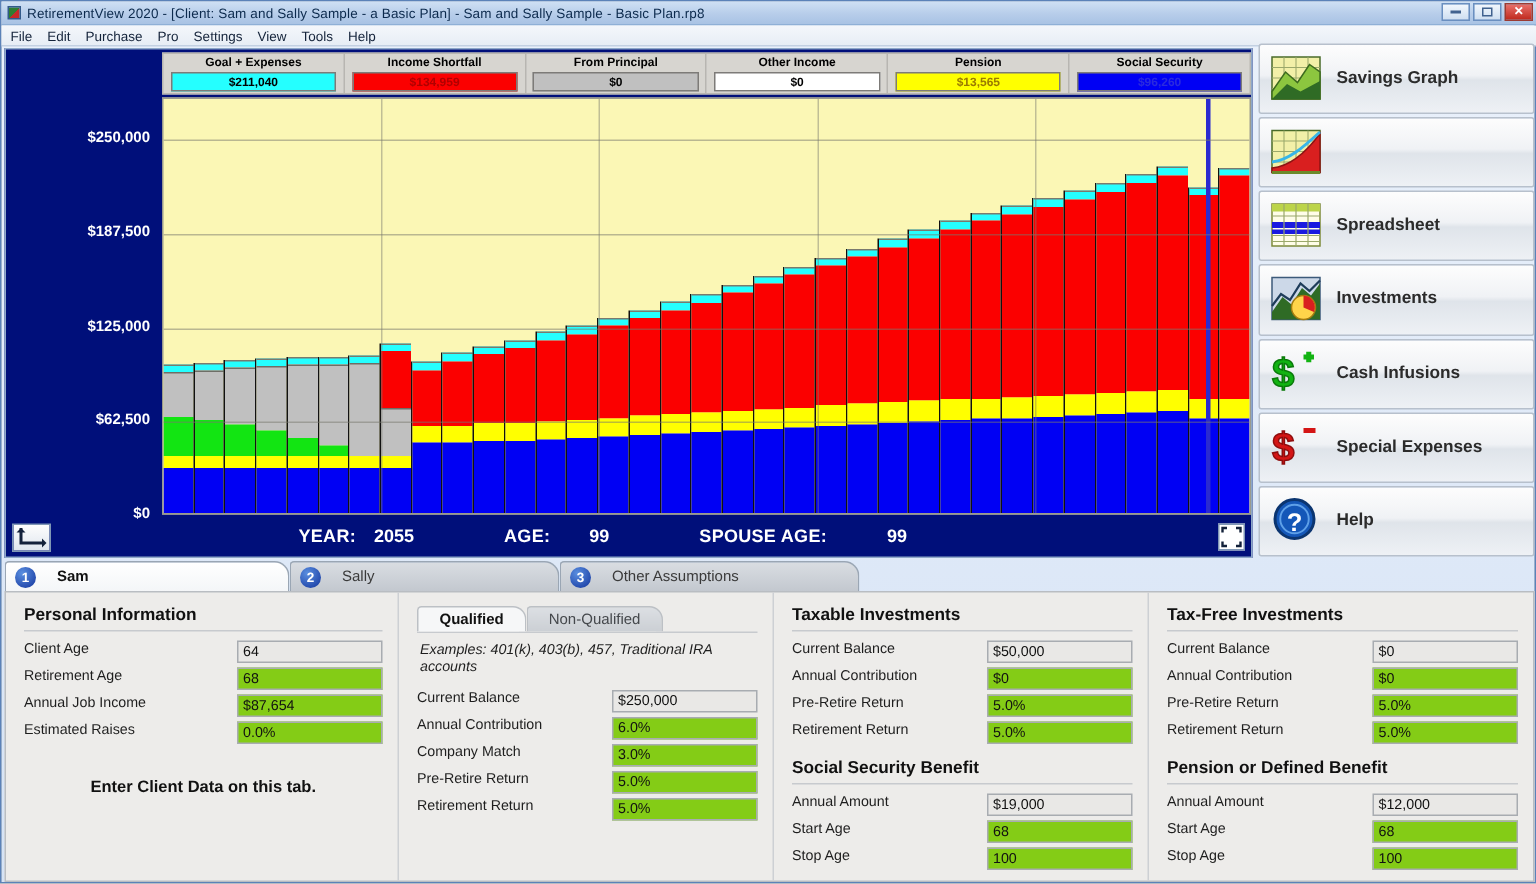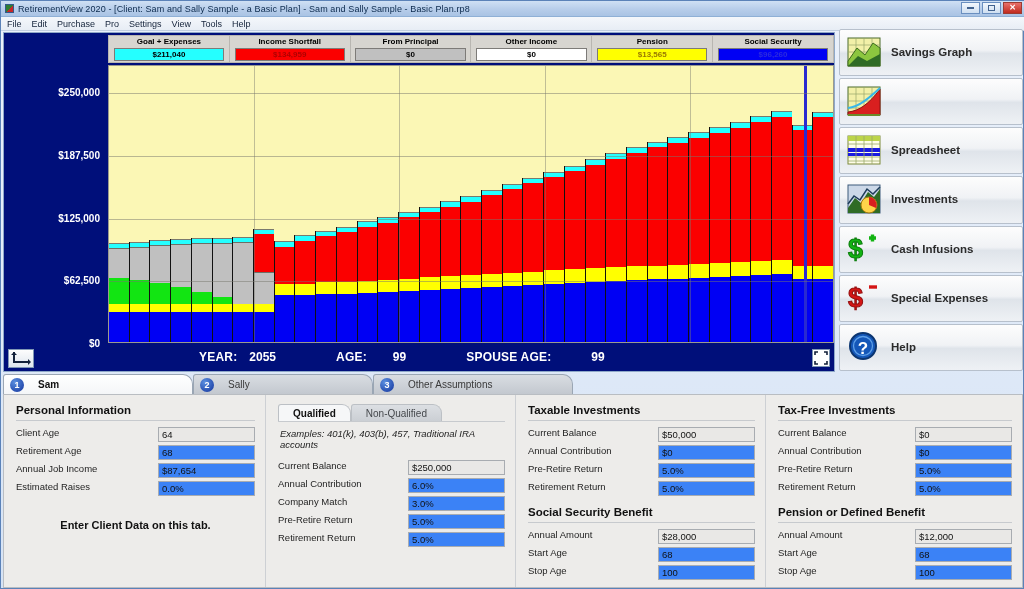--- a/index.html
+++ b/index.html
@@ -174,21 +174,21 @@
   .fcol:last-child { border-right: none; }
   .col1 { width: 262px; } .col2 { width: 250px; } .col3 { width: 250px; } .col4 { width: 256px; }
   .sec-title {
     font-size: 11.5px; font-weight: bold; color: #111;
     padding-bottom: 4px; border-bottom: 1px solid #c7cace; margin-bottom: 6px;
   }
   .frow { display: flex; height: 16px; margin-bottom: 2px; }
   .flabel { font-size: 9.5px; color: #1e1e1e; flex: 1 1 auto; }
   .finput {
     width: 97px; height: 15px; line-height: 14px;
-    background: #3b82f6; border: 1px solid #a8acb1;
+    background: #84cc16; border: 1px solid #a8acb1;
     font-size: 9.5px; color: #111; padding-left: 3px;
   }
   .finput.shaded { background: #e9e8e6; }
   .note { margin-top: 22px; text-align: center; font-size: 11px; font-weight: bold; color: #111; }
   .example {
     font-size: 9.5px; font-style: italic; color: #1e1e1e;
     margin: 6px 0 10px 2px;
   }
   .subtabs { display: flex; align-items: flex-end; height: 18px; margin-bottom: 2px;
              border-bottom: 1px solid #c7cace; }
@@ -693,21 +693,21 @@
           </div>
           <div class="frow">
             <span class="flabel">Retirement Return</span>
             <span class="finput">5.0%</span>
           </div>
         </div>
       <div class="sec-title sec-gap">Social Security Benefit</div>
       <div>
           <div class="frow">
             <span class="flabel">Annual Amount</span>
-            <span class="finput shaded">$28,000</span>
+            <span class="finput shaded">$19,000</span>
           </div>
           <div class="frow">
             <span class="flabel">Start Age</span>
             <span class="finput">68</span>
           </div>
           <div class="frow">
             <span class="flabel">Stop Age</span>
             <span class="finput">100</span>
           </div>
         </div>

